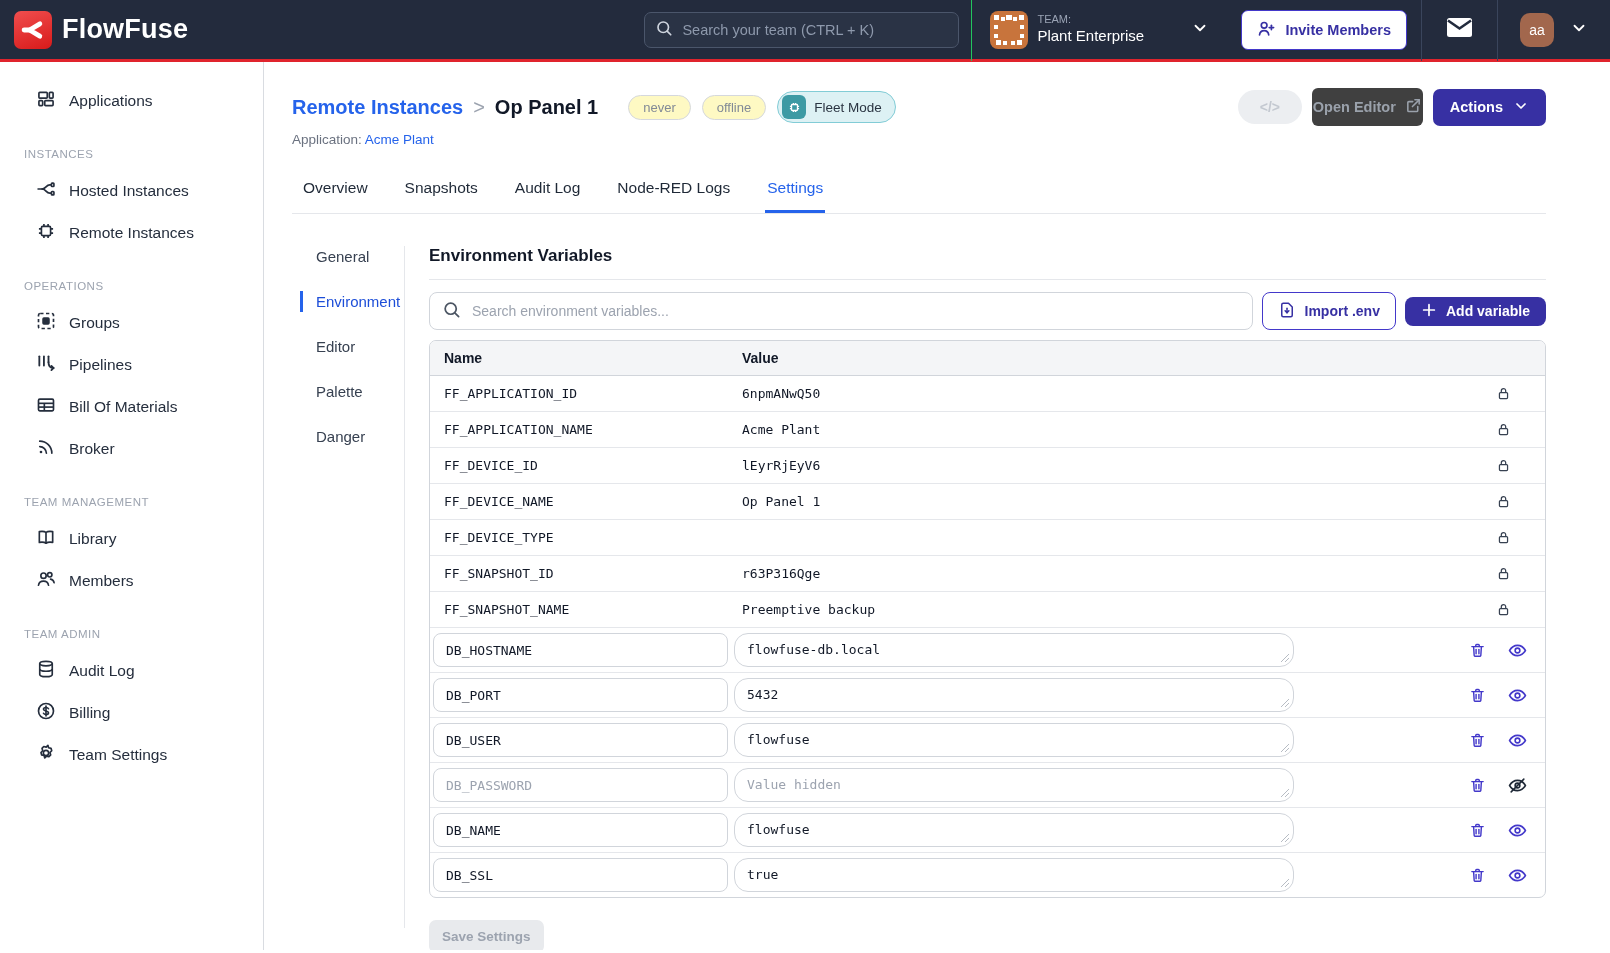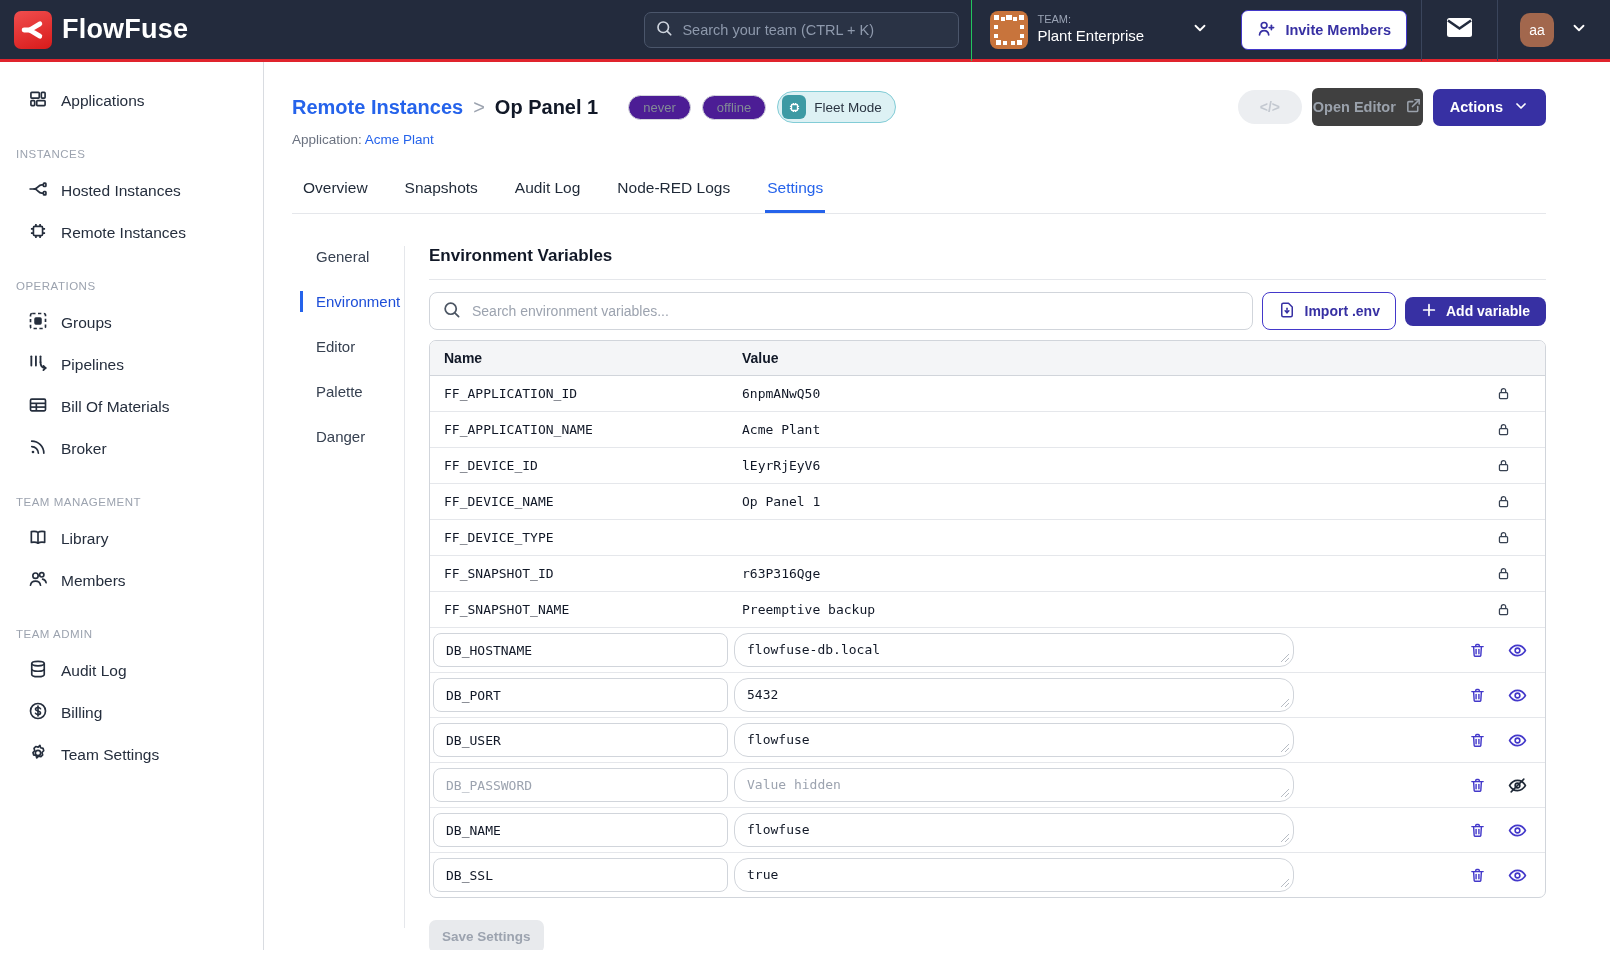--- a/index.html
+++ b/index.html
@@ -33,36 +33,36 @@
   .mail-wrap { height:62px; display:flex; align-items:center; padding:0 24px; border-left:1px solid #3a455c; }
   .mail-btn { background:none; border:none; cursor:pointer; display:flex; }
   .user-menu { height:62px; display:flex; align-items:center; gap:16px; padding:0 6px 0 22px;
     border-left:1px solid #3a455c; cursor:pointer; }
   .avatar { width:34px; height:34px; border-radius:10px; background:var(--avatar-brown,#a2674d); color:#fff;
     font-size:14px; display:flex; align-items:center; justify-content:center; }
 
   
   .shell { display:flex; height:888px; }
   .sidebar { width:264px; flex:none; border-right:1px solid #d9dce1; padding-top:18px; background:#fff; overflow:hidden; }
-  .side-section { margin-bottom:6px; }
+  .side-section { margin-bottom:6px;padding-left:8px; }
   .side-heading { color:#9ca3af; font-size:11.5px; letter-spacing:.5px; padding:20px 16px 10px 16px; }
   .side-item { display:flex; align-items:center; gap:13px; padding:9px 16px 9px 28px; font-size:15.5px;
     color:#252e3d; cursor:pointer; }
   .side-item svg { flex:none; }
 
   .main { flex:1; overflow:hidden; padding:0 64px 0 28px; }
 
   
   .head-row { display:flex; align-items:center; margin-top:26px; }
   .breadcrumb { display:flex; align-items:center; gap:10px; font-size:20px; font-weight:bold; }
   .bc-parent { color:var(--link-blue,#2563eb); cursor:pointer; }
   .bc-sep { color:#9ca3af; font-weight:normal; }
   .bc-current { color:#111827; }
   .badges { display:flex; align-items:center; gap:11px; margin-left:30px; }
-  .pill { border:1px solid #d5d8dd; border-radius:999px; color:#828a96; font-size:13px; padding:4px 14px; background:#4c1d95; }
+  .pill { border:1px solid #d5d8dd; border-radius:999px; color:#828a96; font-size:13px; padding:4px 14px; background:#fef9c3; }
   .pill-fleet { display:flex; align-items:center; gap:8px; background:var(--fleet-bg,#ddf1f4);
     border:1px solid var(--fleet-border,#82ccd6); border-radius:999px; padding:3px 13px 3px 4px; color:#2a3442; font-size:13.5px; }
   .fleet-ic { width:24px; height:24px; border-radius:6px; background:var(--fleet-icon-bg,#3d9aa4);
     display:flex; align-items:center; justify-content:center; }
   .head-actions { margin-left:auto; display:flex; align-items:center; gap:10px; }
   .code-pill { width:64px; height:34px; border-radius:17px; background:#eceef1; border:none; color:#c3c8d0;
     font-weight:bold; font-size:14px; font-family:inherit; cursor:default; }
   .btn-openeditor { display:flex; align-items:center; gap:9px; background:#404040; border:none; border-radius:6px;
     color:#9aa1ab; font-weight:bold; font-size:14.5px; padding:9px 1px; font-family:inherit; cursor:default; }
   .btn-actions { display:flex; align-items:center; gap:10px; background:var(--indigo,#3730a3); border:none;

